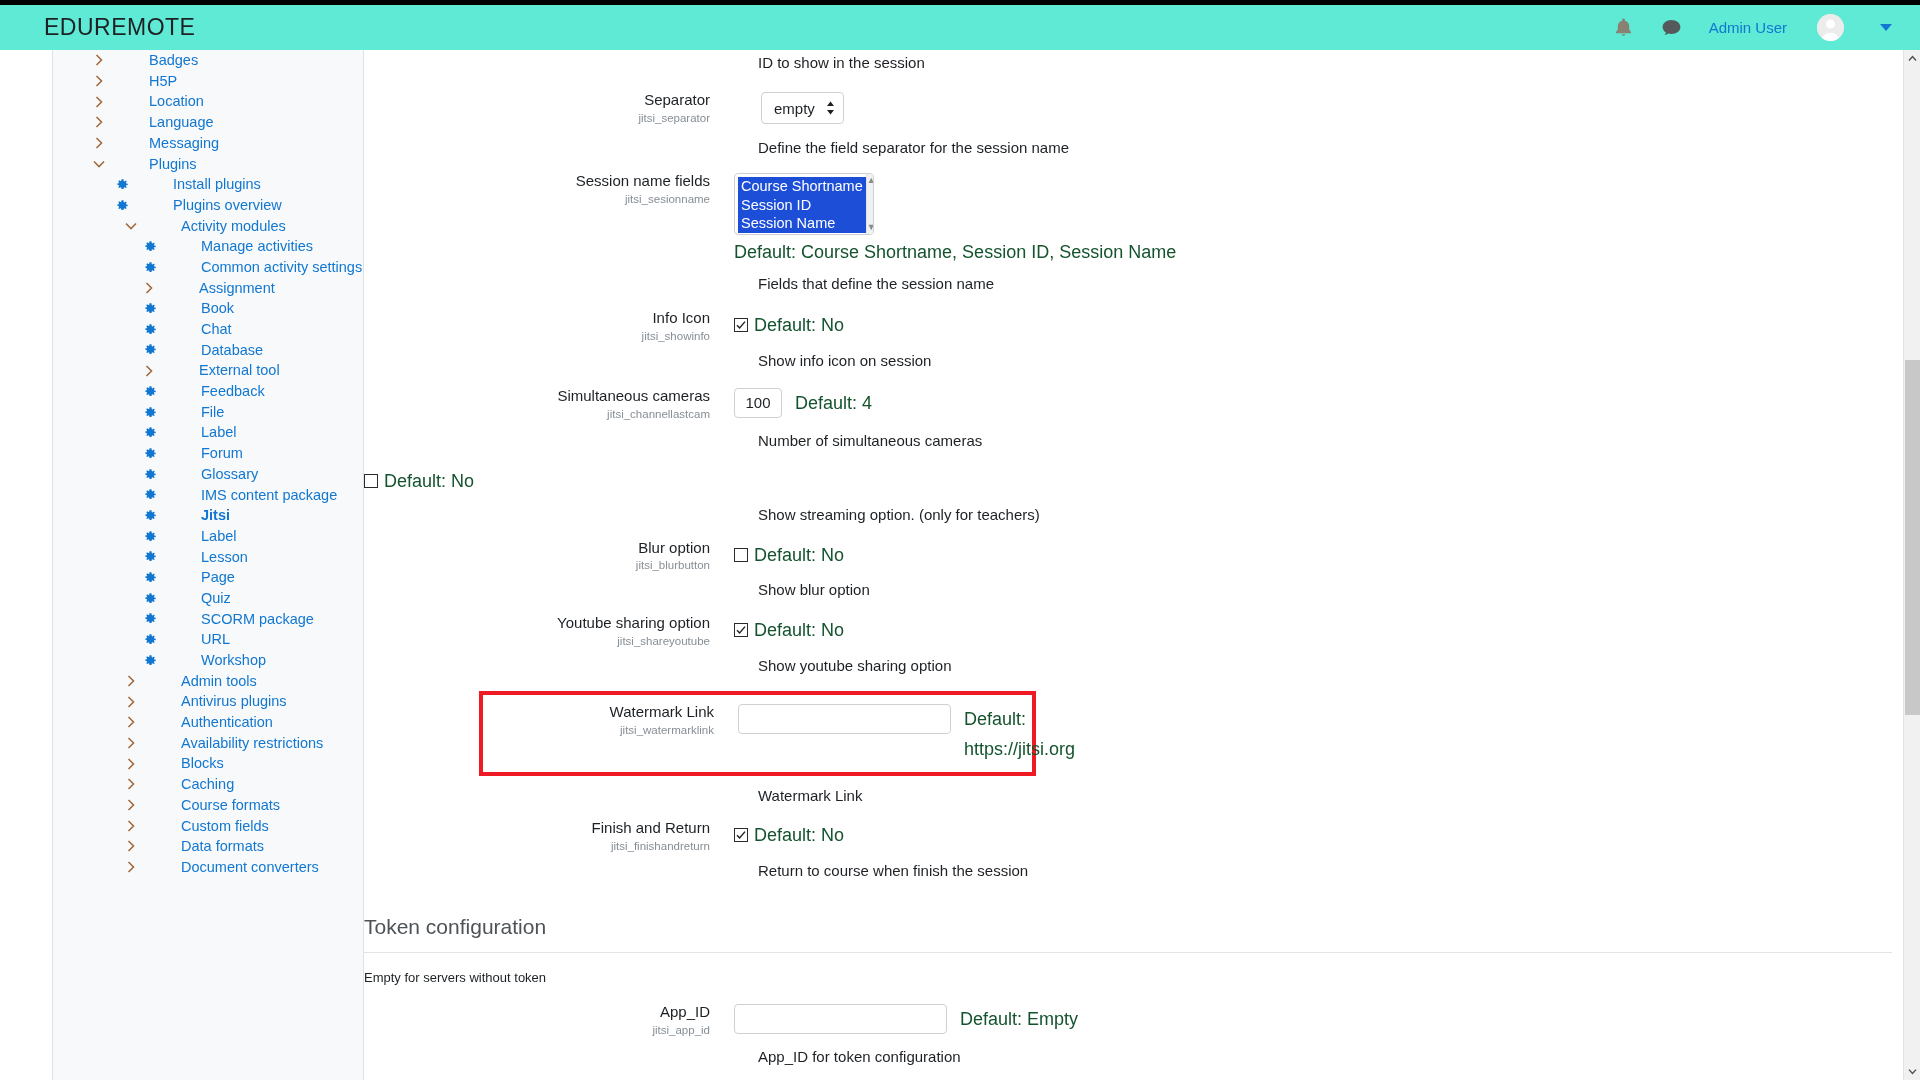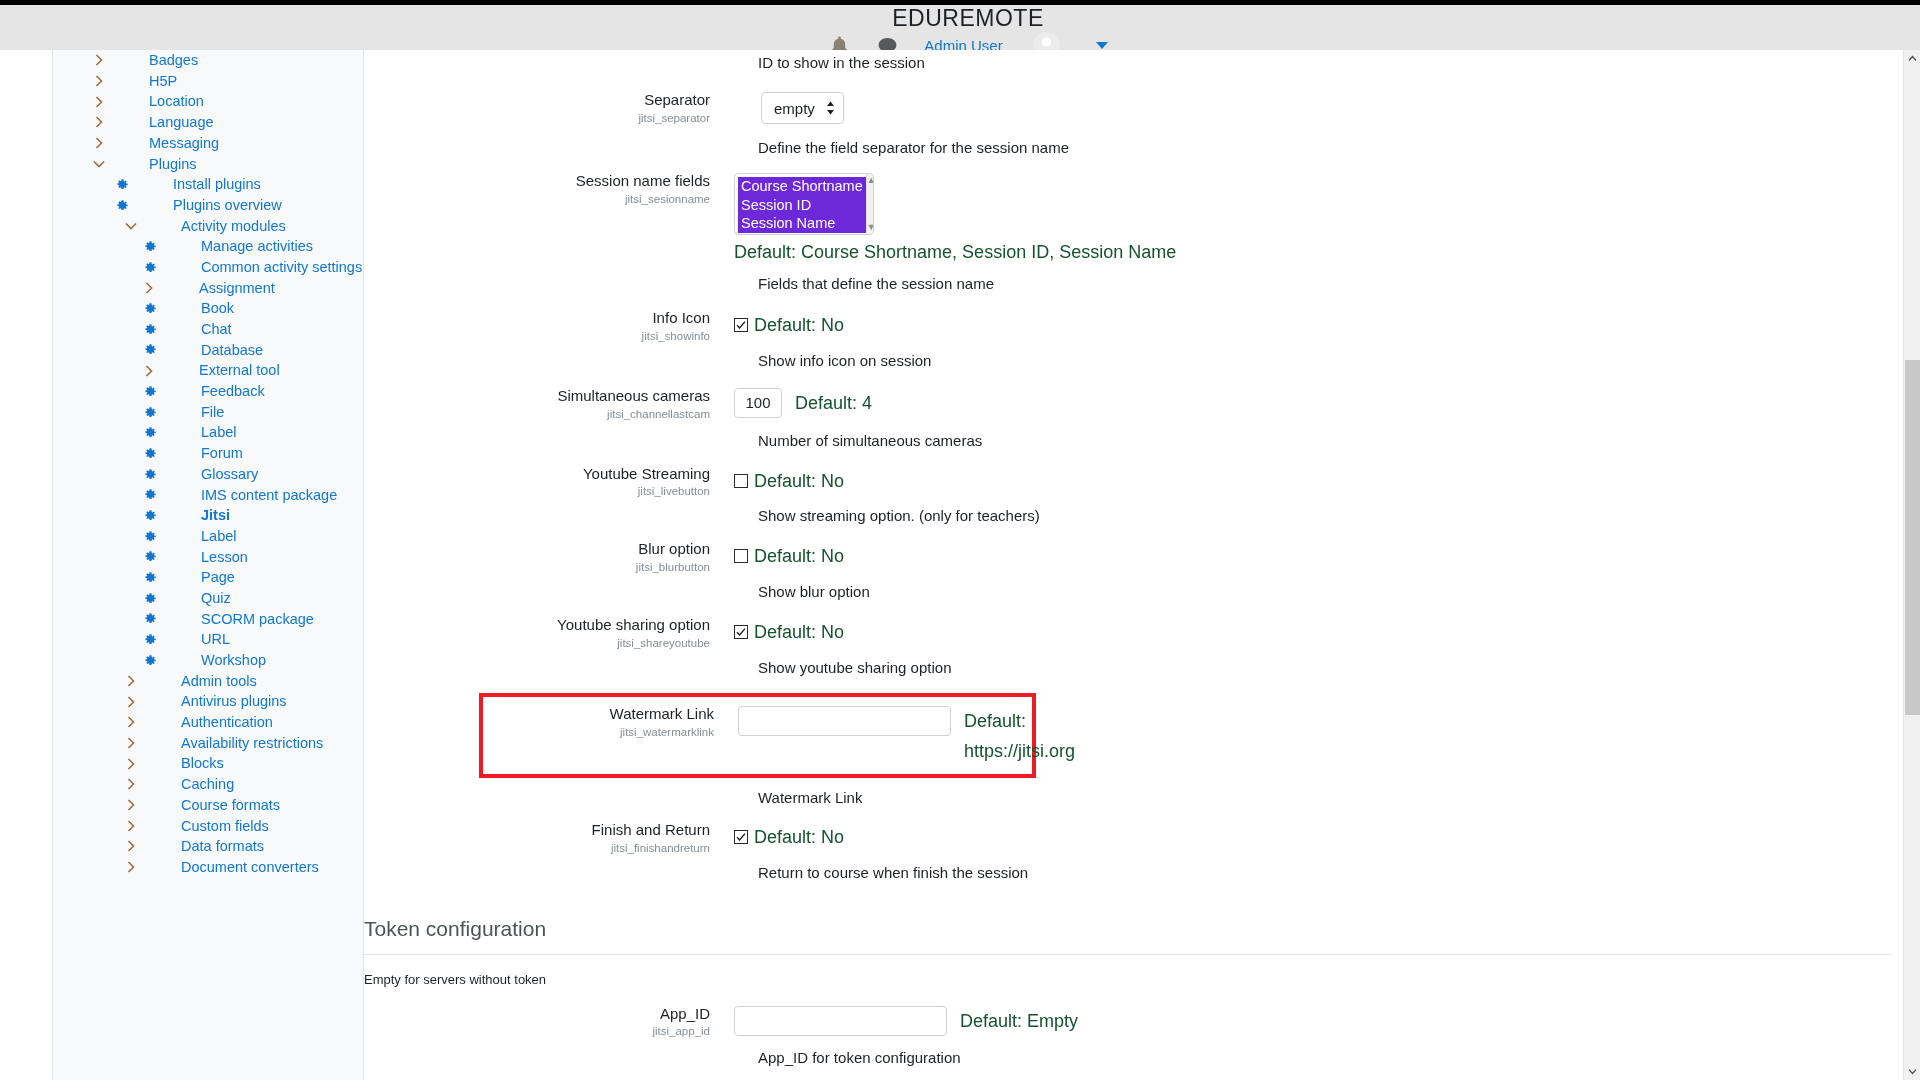--- a/index.html
+++ b/index.html
@@ -10,27 +10,26 @@
     background: #ffffff;
     font-family: "Liberation Sans", sans-serif;
   }
 
   
   .top-strip { height: 5px; background: #000000; }
 
   
   .header {
     height: 45px;
-    background: #e5e5e5;
+    background: #5eead4;
     display: flex;
     align-items: center;
     justify-content: space-between;
     padding: 0 28px 0 44px;
     position: relative;
-    flex-direction: column;
   }
   .brand {
     font-size: 23px;
     letter-spacing: 0.5px;
     color: #1d2125;
     font-weight: 400;
   }
   .header-right {
     display: flex;
     align-items: center;
@@ -200,21 +199,21 @@
     overflow: hidden;
   }
   .multi-options { flex: 1; }
   .mopt {
     font-size: 14.5px;
     line-height: 18.5px;
     padding: 0 3px;
     white-space: nowrap;
     color: #1d2125;
   }
-  .mopt.sel { background: #6d28d9; color: #ffffff; }
+  .mopt.sel { background: #1d4ed8; color: #ffffff; }
   .multi-scroll {
     width: 14px;
     background: #f1f1f1;
     border-left: 1px solid #e4e4e4;
     display: flex;
     flex-direction: column;
     justify-content: space-between;
     align-items: center;
     padding: 2px 0;
     margin: -3px -3px -3px 0;
@@ -724,24 +723,20 @@
           <div class="s-key">jitsi_channellastcam</div>
         </div>
         <div class="rcol">
           <input class="txt num" id="cameras-input" value="100" style="">
           <span class="default-txt">Default: 4</span>
         </div>
       </div>
       <div class="desc" style="margin-top:12px;">Number of simultaneous cameras</div>
 
       <div class="setting-row" style="margin-top:16px;">
-        <div class="lcol">
-          <div class="s-label">Youtube Streaming</div>
-          <div class="s-key">jitsi_livebutton</div>
-        </div>
         <div class="rcol">
           <div class="cb-row">
             <span class="checkbox"></span>
             <span class="default-txt nomargin">Default: No</span>
           </div>
         </div>
       </div>
       <div class="desc" style="margin-top:10px;">Show streaming option. (only for teachers)</div>
 
       <div class="setting-row" style="margin-top:16px;">

